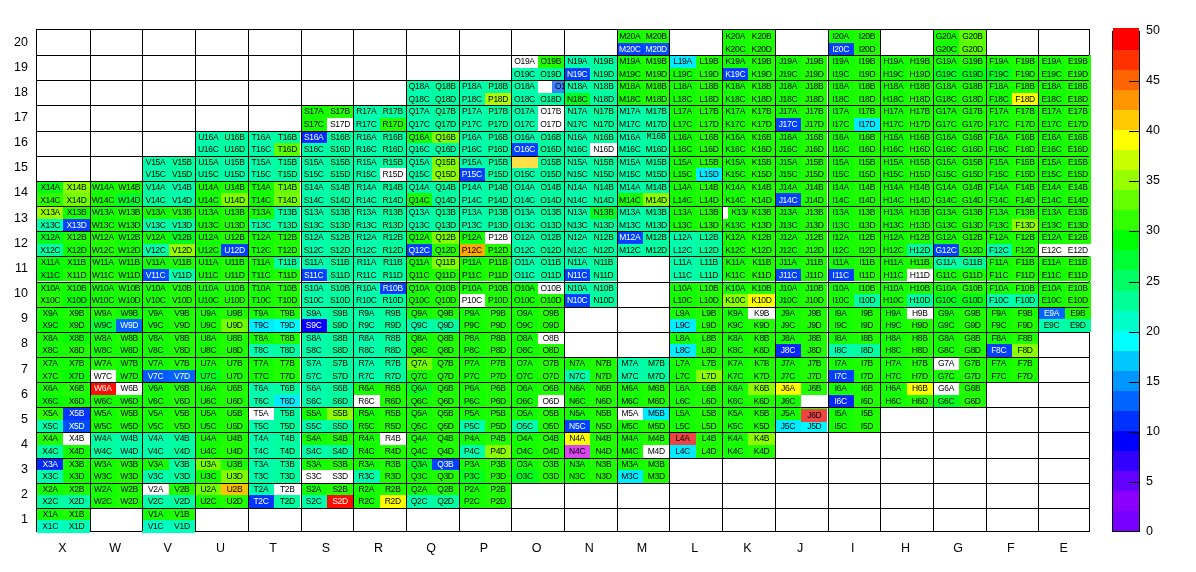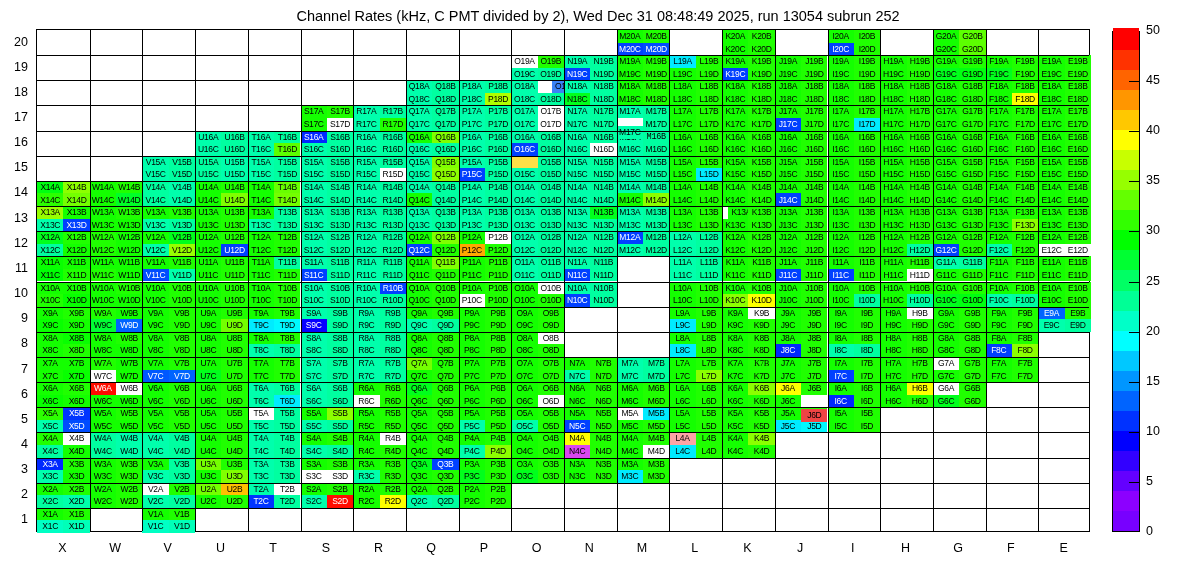--- a/index.html
+++ b/index.html
@@ -31,21 +31,20 @@
   
   #cbar{position:absolute;box-sizing:border-box;border:1px solid #000;}
   #cbar .band{position:absolute;left:0;right:0;}
   .ctick{position:absolute;height:1px;background:#000;}
   .clab{position:absolute;font-size:12.5px;text-align:left;}
 </style>
 </head>
 <body>
 <div id="root">
 
-<div id="title">Channel Rates (kHz, C PMT divided by 2), Wed Dec 31 08:48:49 2025, run 13054 subrun 252</div>
 
 <div id="plot" style="left: 36px; top: 29px; width: 1054px; height: 503px;">
   <div id="cells">
         <div class="sub" style="left: 0px; top: 477.85px; width: 26.35px; height: 12.575px; background: rgb(20, 255, 0); color: rgb(0, 0, 0);">X1A</div>
         <div class="sub" style="left: 26.35px; top: 477.85px; width: 26.35px; height: 12.575px; background: rgb(32, 255, 0); color: rgb(0, 0, 0);">X1B</div>
         <div class="sub" style="left: 0px; top: 490.425px; width: 26.35px; height: 12.575px; background: rgb(0, 255, 196); color: rgb(0, 0, 0);">X1C</div>
         <div class="sub" style="left: 26.35px; top: 490.425px; width: 26.35px; height: 12.575px; background: rgb(0, 255, 184); color: rgb(0, 0, 0);">X1D</div>
         <div class="sub" style="left: 0px; top: 452.7px; width: 26.35px; height: 12.575px; background: rgb(20, 255, 0); color: rgb(0, 0, 0);">X2A</div>
         <div class="sub" style="left: 26.35px; top: 452.7px; width: 26.35px; height: 12.575px; background: rgb(32, 255, 0); color: rgb(0, 0, 0);">X2B</div>
         <div class="sub" style="left: 0px; top: 465.275px; width: 26.35px; height: 12.575px; background: rgb(0, 255, 160); color: rgb(0, 0, 0);">X2C</div>
@@ -757,35 +756,35 @@
         <div class="sub" style="left: 579.7px; top: 125.75px; width: 26.35px; height: 12.575px; background: rgb(0, 255, 172); color: rgb(0, 0, 0);">M15A</div>
         <div class="sub" style="left: 606.05px; top: 125.75px; width: 26.35px; height: 12.575px; background: rgb(0, 255, 160); color: rgb(0, 0, 0);">M15B</div>
         <div class="sub" style="left: 579.7px; top: 138.325px; width: 26.35px; height: 12.575px; background: rgb(0, 255, 172); color: rgb(0, 0, 0);">M15C</div>
         <div class="sub" style="left: 606.05px; top: 138.325px; width: 26.35px; height: 12.575px; background: rgb(0, 255, 160); color: rgb(0, 0, 0);">M15D</div>
         <div class="sub" style="left: 579.7px; top: 100.6px; width: 26.35px; height: 12.575px; background: rgb(0, 255, 172); color: rgb(0, 0, 0);">M16A</div>
         <div class="sub" style="left: 606.05px; top: 100.6px; width: 26.35px; height: 12.575px; background: rgb(0, 255, 160); color: rgb(0, 0, 0); font-family: Liberation Mono, monospace;">M16B</div>
         <div class="sub" style="left: 579.7px; top: 113.175px; width: 26.35px; height: 12.575px; background: rgb(0, 255, 172); color: rgb(0, 0, 0);">M16C</div>
         <div class="sub" style="left: 606.05px; top: 113.175px; width: 26.35px; height: 12.575px; background: rgb(0, 255, 160); color: rgb(0, 0, 0);">M16D</div>
         <div class="sub" style="left: 579.7px; top: 75.45px; width: 26.35px; height: 12.575px; background: rgb(0, 255, 172); color: rgb(0, 0, 0);">M17A</div>
         <div class="sub" style="left: 606.05px; top: 75.45px; width: 26.35px; height: 12.575px; background: rgb(0, 255, 160); color: rgb(0, 0, 0);">M17B</div>
-        <div class="sub" style="left: 579.7px; top: 88.025px; width: 26.35px; height: 12.575px; background: rgb(0, 255, 172); color: rgb(0, 0, 0); margin-top: 8px;">M17C</div>
+        <div class="sub" style="left: 579.7px; top: 88.025px; width: 26.35px; height: 12.575px; background: rgb(0, 255, 172); color: rgb(0, 0, 0);">M17C</div>
         <div class="sub" style="left: 606.05px; top: 88.025px; width: 26.35px; height: 12.575px; background: rgb(0, 255, 160); color: rgb(0, 0, 0);">M17D</div>
         <div class="sub" style="left: 579.7px; top: 50.3px; width: 26.35px; height: 12.575px; background: rgb(20, 255, 0); color: rgb(0, 0, 0);">M18A</div>
         <div class="sub" style="left: 606.05px; top: 50.3px; width: 26.35px; height: 12.575px; background: rgb(32, 255, 0); color: rgb(0, 0, 0);">M18B</div>
         <div class="sub" style="left: 579.7px; top: 62.875px; width: 26.35px; height: 12.575px; background: rgb(20, 255, 0); color: rgb(0, 0, 0);">M18C</div>
         <div class="sub" style="left: 606.05px; top: 62.875px; width: 26.35px; height: 12.575px; background: rgb(32, 255, 0); color: rgb(0, 0, 0);">M18D</div>
         <div class="sub" style="left: 579.7px; top: 25.15px; width: 26.35px; height: 12.575px; background: rgb(20, 255, 0); color: rgb(0, 0, 0);">M19A</div>
         <div class="sub" style="left: 606.05px; top: 25.15px; width: 26.35px; height: 12.575px; background: rgb(32, 255, 0); color: rgb(0, 0, 0);">M19B</div>
         <div class="sub" style="left: 579.7px; top: 37.725px; width: 26.35px; height: 12.575px; background: rgb(20, 255, 0); color: rgb(0, 0, 0);">M19C</div>
         <div class="sub" style="left: 606.05px; top: 37.725px; width: 26.35px; height: 12.575px; background: rgb(32, 255, 0); color: rgb(0, 0, 0);">M19D</div>
         <div class="sub" style="left: 579.7px; top: 0px; width: 26.35px; height: 12.575px; background: rgb(20, 255, 0); color: rgb(0, 0, 0);">M20A</div>
         <div class="sub" style="left: 606.05px; top: 0px; width: 26.35px; height: 12.575px; background: rgb(32, 255, 0); color: rgb(0, 0, 0);">M20B</div>
         <div class="sub" style="left: 579.7px; top: 12.575px; width: 26.35px; height: 12.575px; background: rgb(0, 64, 255); color: rgb(255, 255, 255);">M20C</div>
         <div class="sub" style="left: 606.05px; top: 12.575px; width: 26.35px; height: 12.575px; background: rgb(0, 76, 255); color: rgb(255, 255, 255);">M20D</div>
-        <div class="sub" style="left: 632.4px; top: 402.4px; width: 26.35px; height: 12.575px; background: #fca5a5; color: rgb(0, 0, 0);">L4A</div>
+        <div class="sub" style="left: 632.4px; top: 402.4px; width: 26.35px; height: 12.575px; background: #ef4444; color: rgb(0, 0, 0);">L4A</div>
         <div class="sub" style="left: 658.75px; top: 402.4px; width: 26.35px; height: 12.575px; background: rgb(32, 255, 0); color: rgb(0, 0, 0);">L4B</div>
         <div class="sub" style="left: 632.4px; top: 414.975px; width: 26.35px; height: 12.575px; background: rgb(0, 235, 255); color: rgb(0, 0, 0);">L4C</div>
         <div class="sub" style="left: 658.75px; top: 414.975px; width: 26.35px; height: 12.575px; background: rgb(32, 255, 0); color: rgb(0, 0, 0);">L4D</div>
         <div class="sub" style="left: 632.4px; top: 377.25px; width: 26.35px; height: 12.575px; background: rgb(20, 255, 0); color: rgb(0, 0, 0);">L5A</div>
         <div class="sub" style="left: 658.75px; top: 377.25px; width: 26.35px; height: 12.575px; background: rgb(32, 255, 0); color: rgb(0, 0, 0);">L5B</div>
         <div class="sub" style="left: 632.4px; top: 389.825px; width: 26.35px; height: 12.575px; background: rgb(20, 255, 0); color: rgb(0, 0, 0);">L5C</div>
         <div class="sub" style="left: 658.75px; top: 389.825px; width: 26.35px; height: 12.575px; background: rgb(32, 255, 0); color: rgb(0, 0, 0);">L5D</div>
         <div class="sub" style="left: 632.4px; top: 352.1px; width: 26.35px; height: 12.575px; background: rgb(20, 255, 0); color: rgb(0, 0, 0);">L6A</div>
         <div class="sub" style="left: 658.75px; top: 352.1px; width: 26.35px; height: 12.575px; background: rgb(32, 255, 0); color: rgb(0, 0, 0);">L6B</div>
         <div class="sub" style="left: 632.4px; top: 364.675px; width: 26.35px; height: 12.575px; background: rgb(20, 255, 0); color: rgb(0, 0, 0);">L6C</div>

